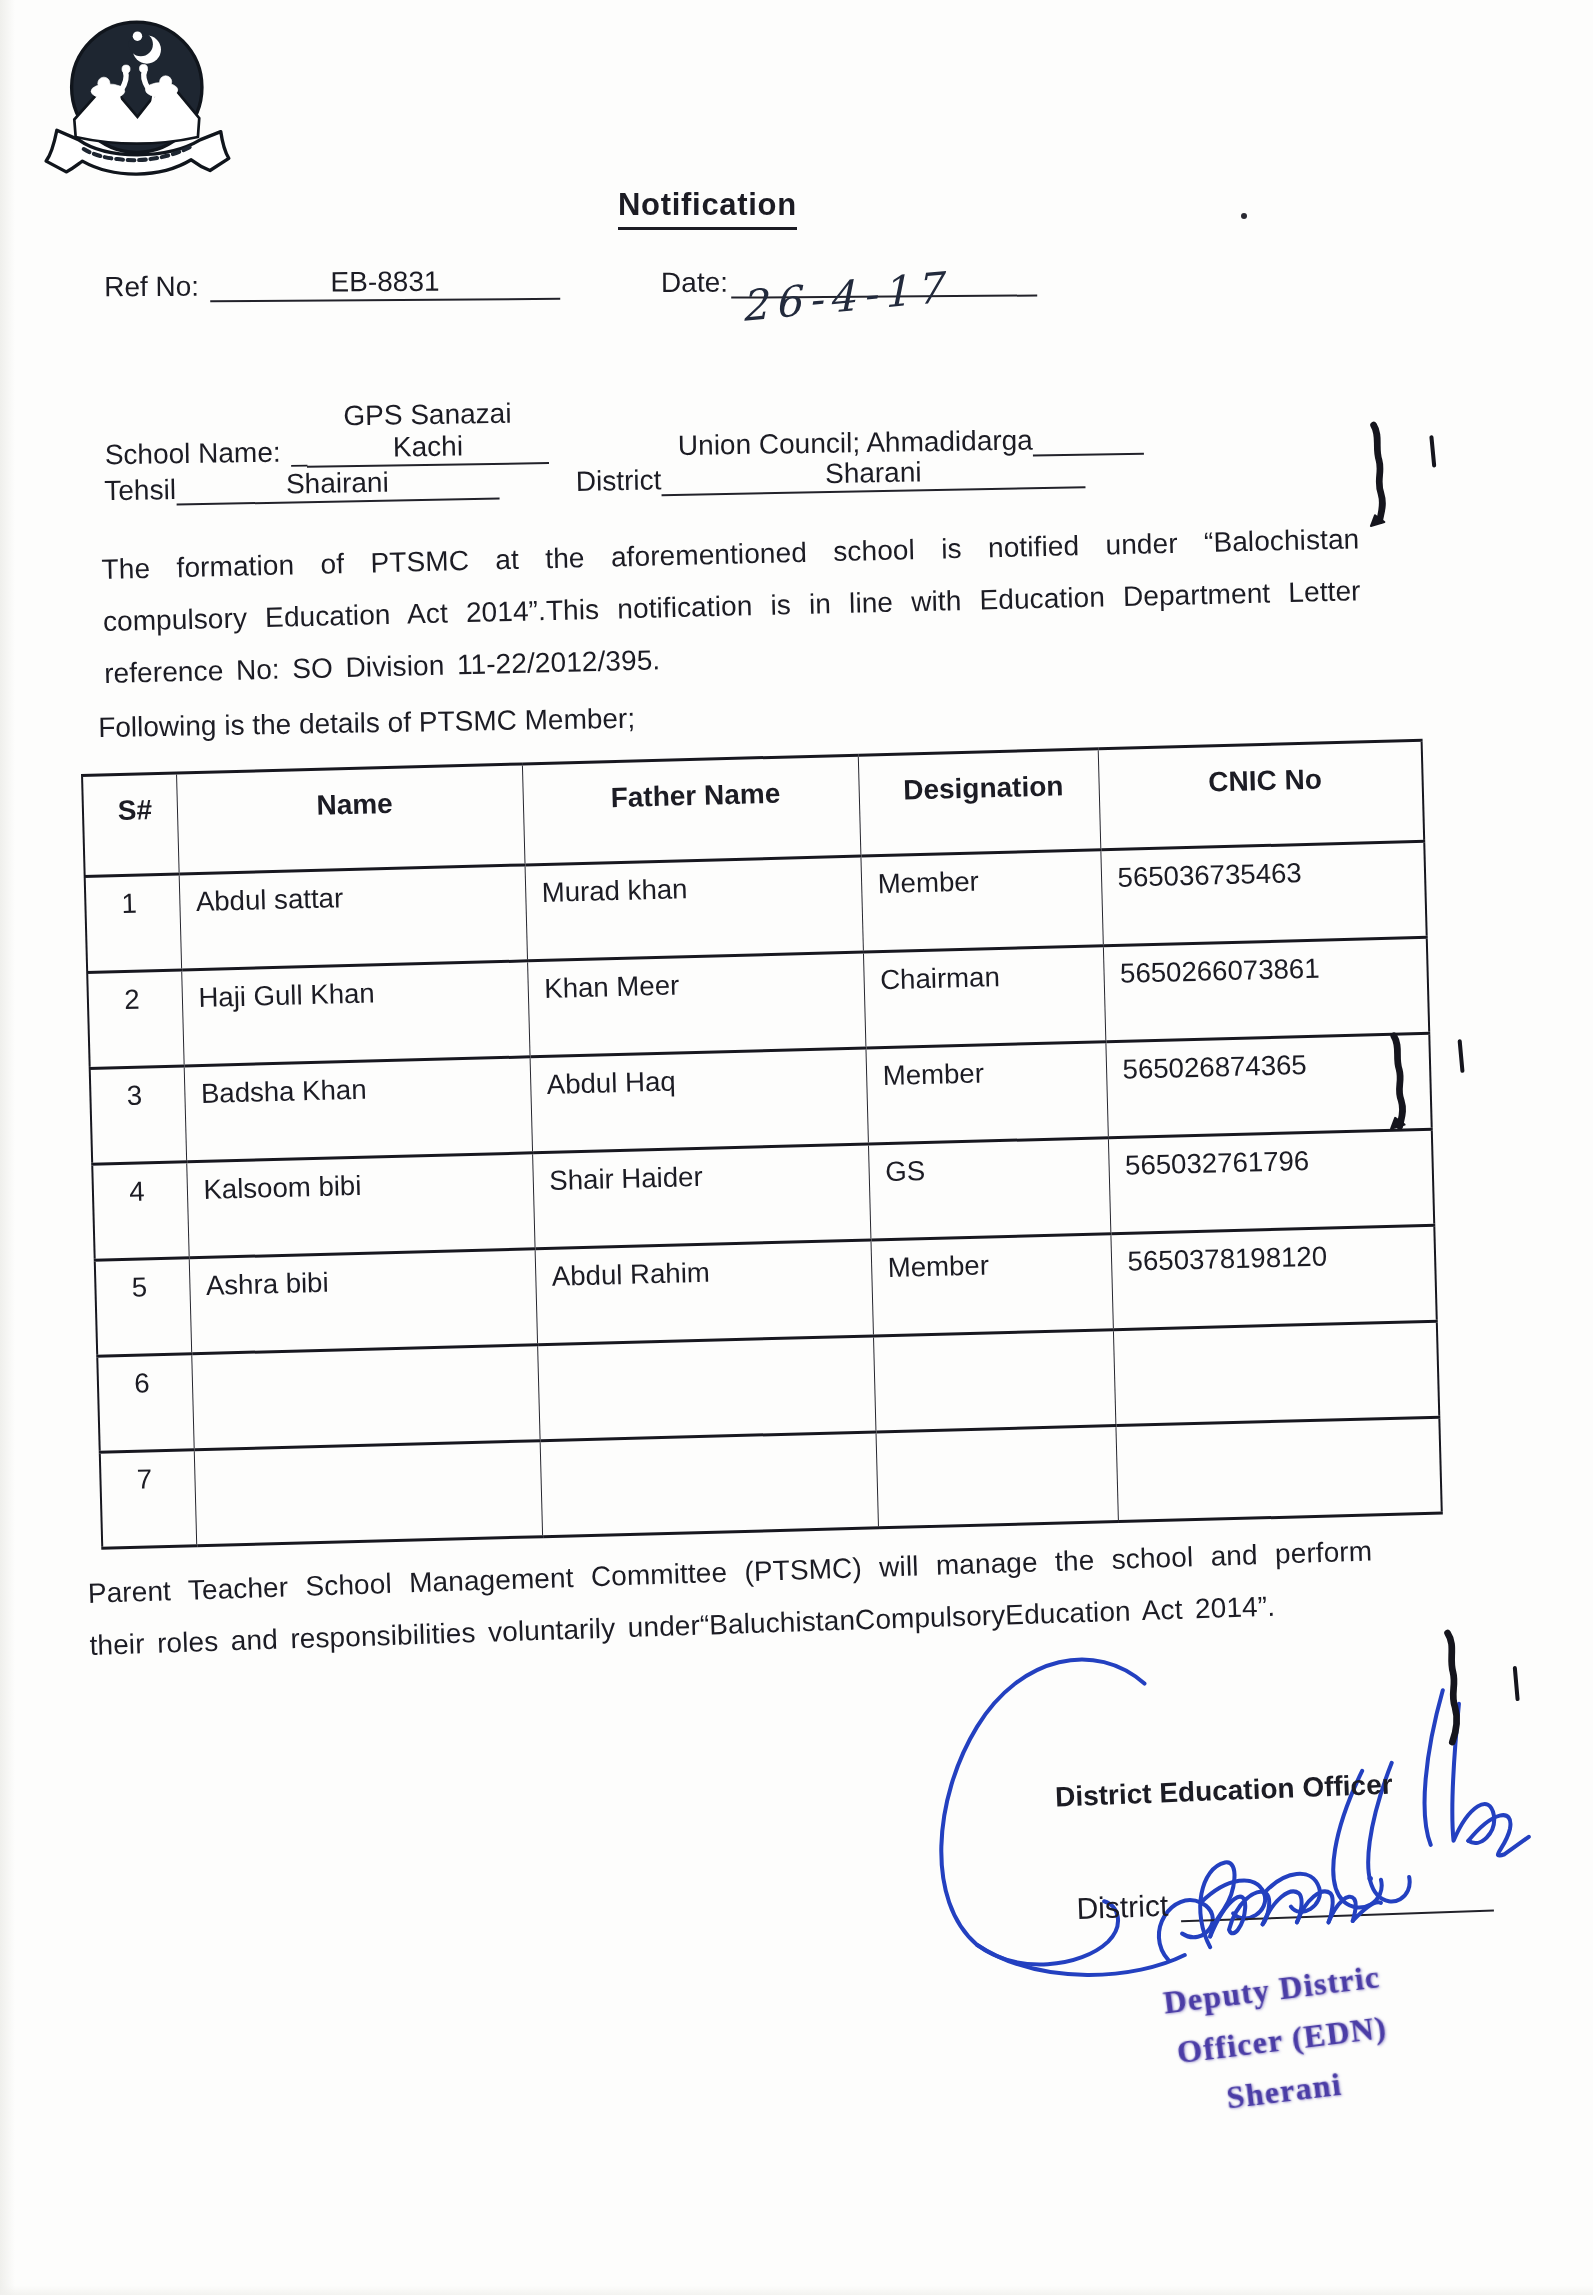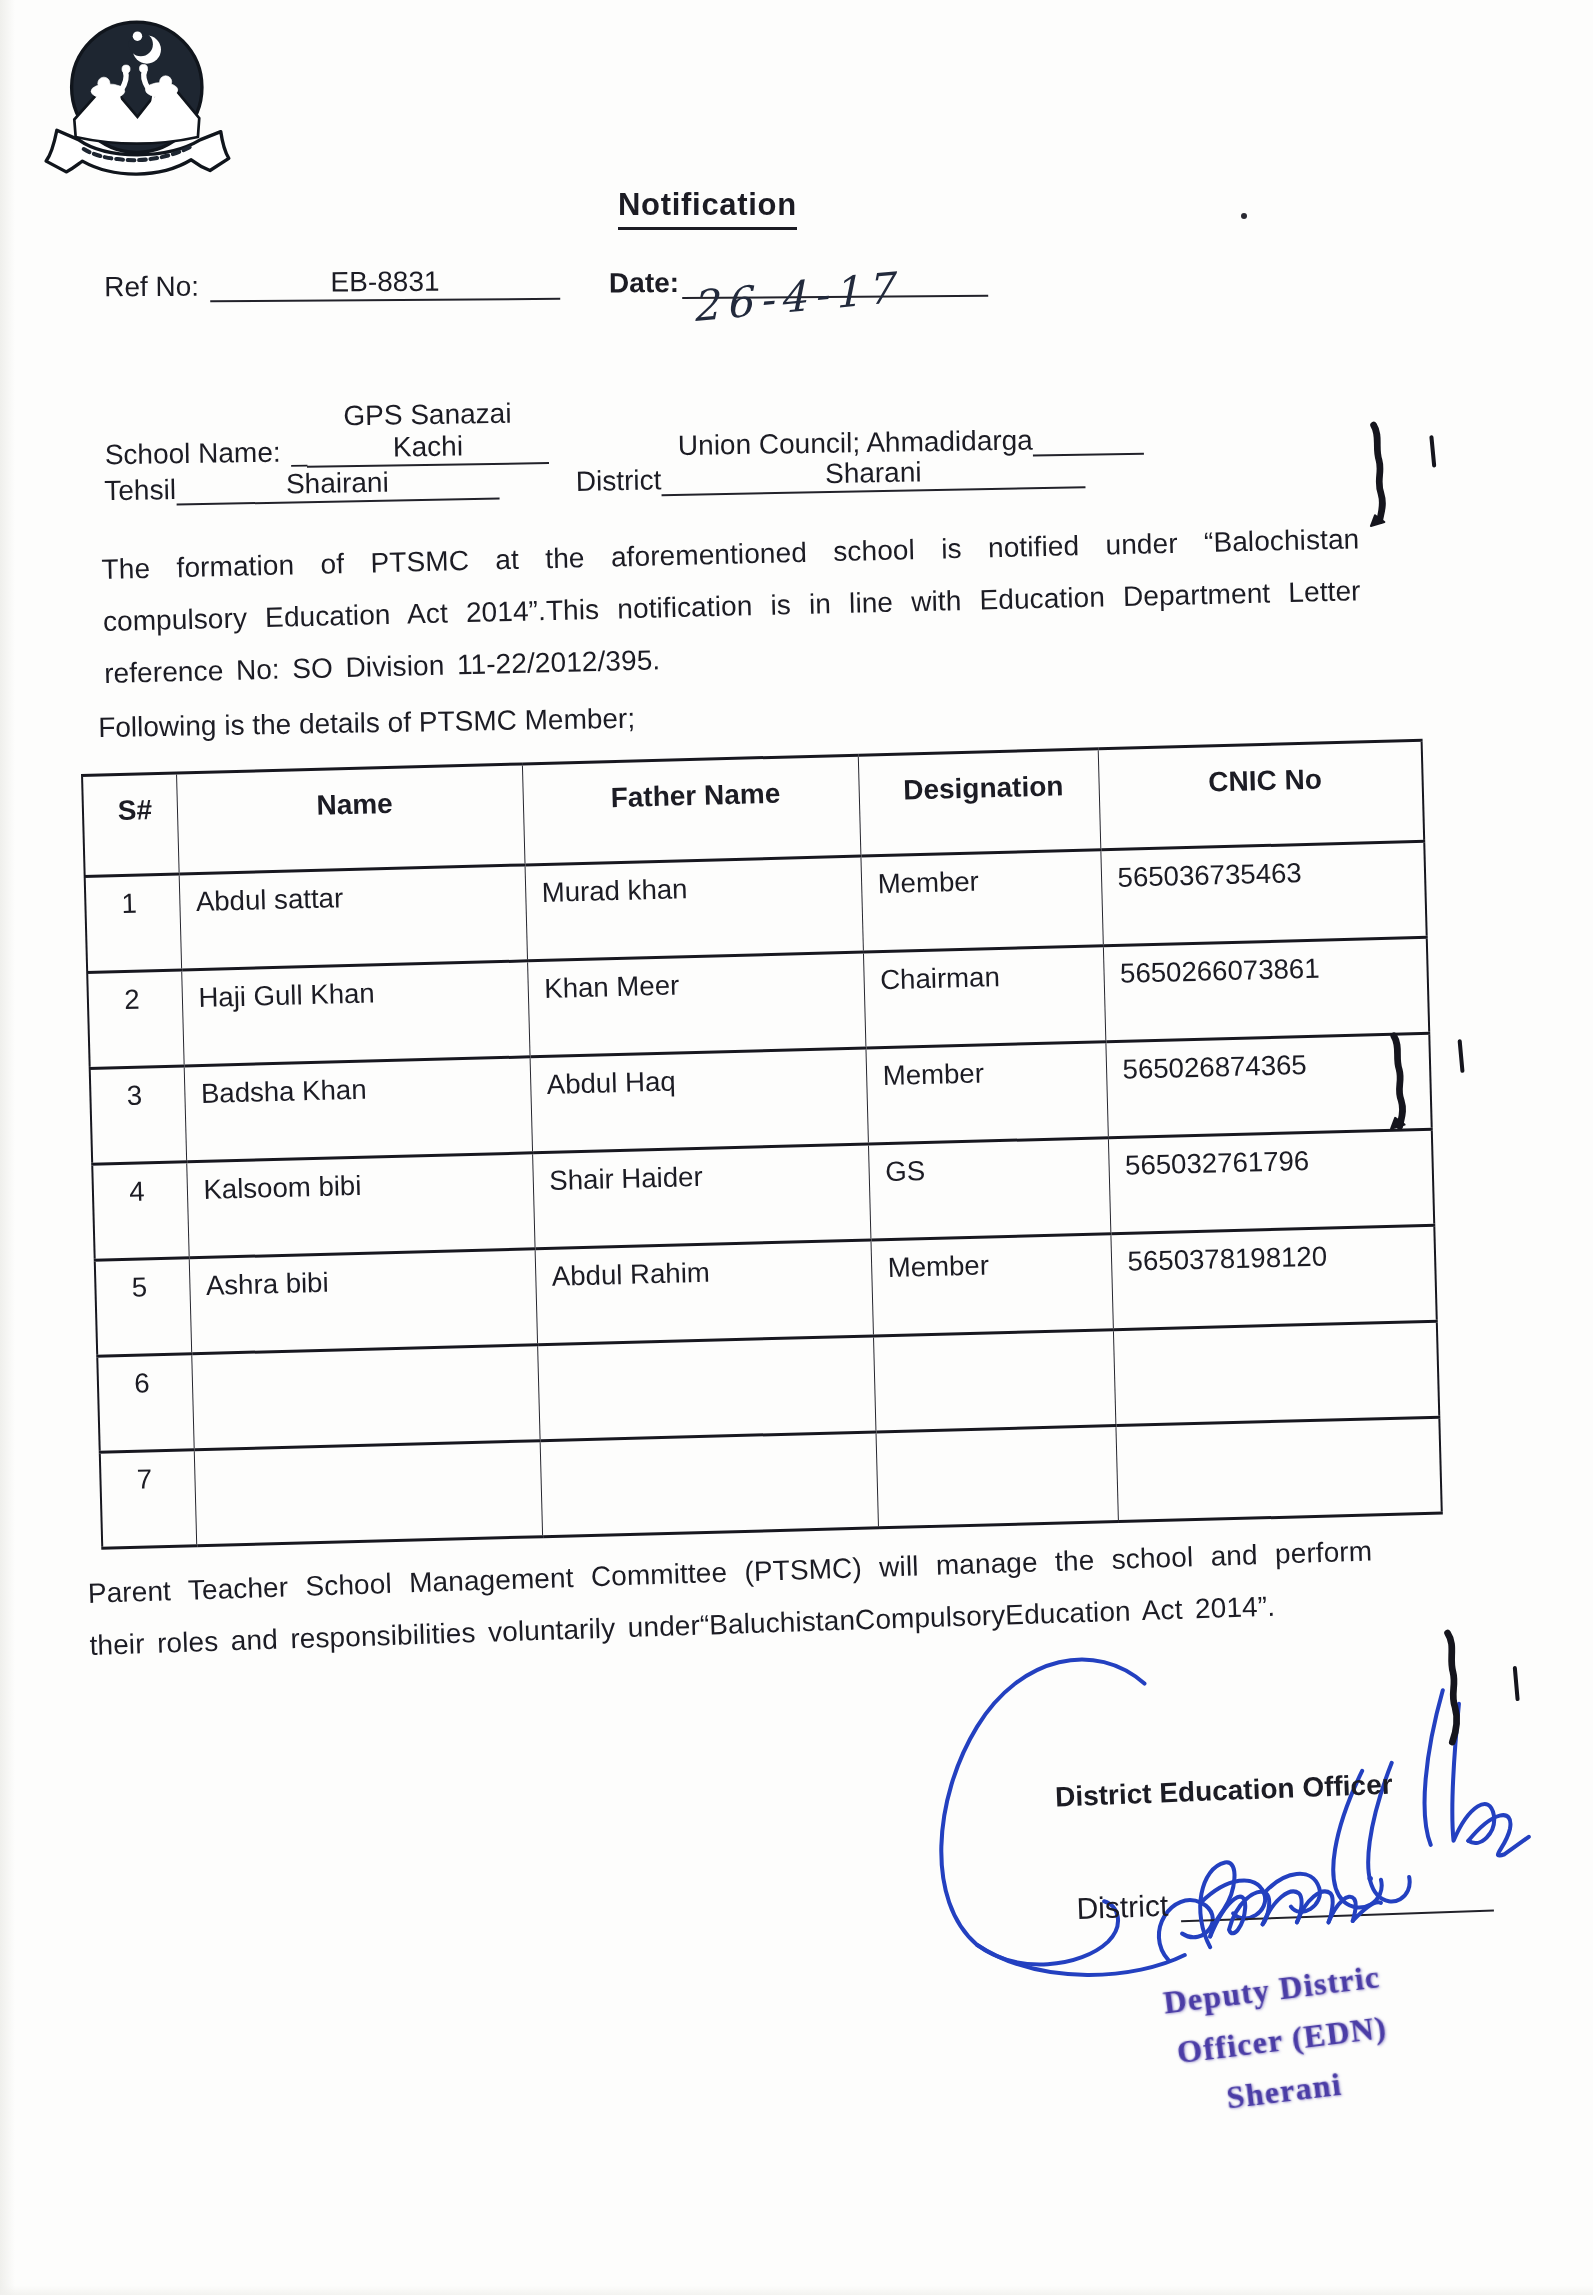--- a/index.html
+++ b/index.html
@@ -110,21 +110,21 @@
     </svg>
   </div>
 
   <div class="abs title" style="left:618px; top:187px;">Notification</div>
 
   <div class="abs" style="left:1241px; top:213px; width:6px; height:6px; border-radius:50%; background:#2a2a33;"></div>
 
   <div class="abs" style="left:104px; top:268px; transform:rotate(-0.4deg); transform-origin:0 0;">
     <span class="label">Ref No:</span>
     <span class="fill-line" style="width:350px; margin-left:8px;">EB-8831</span>
-    <span class="label" style="margin-left:46px;font-weight:bold;">Date:</span>
+    <span class="label" style="margin-left:98px;">Date:</span>
     <span class="fill-line" style="width:306px; position:relative;"><span class="hand-date" style="position:absolute; left:13.5px; top:-23px;">26-4-17</span></span>
   </div>
 
   <div class="abs" style="left:104px; top:404px; transform:rotate(-0.9deg); transform-origin:0 0;">
     <span class="label">School Name:</span>
     <span class="label">&nbsp;_</span><span class="fill-line" style="width:242px;">GPS Sanazai Kachi</span>
     <span class="label" style="margin-left:126px;">Union Council; Ahmadidarga</span><span class="fill-line" style="width:111px;"></span>
   </div>
 
   <div class="abs" style="left:104px; top:472px; transform:rotate(-1.1deg); transform-origin:0 0;">

